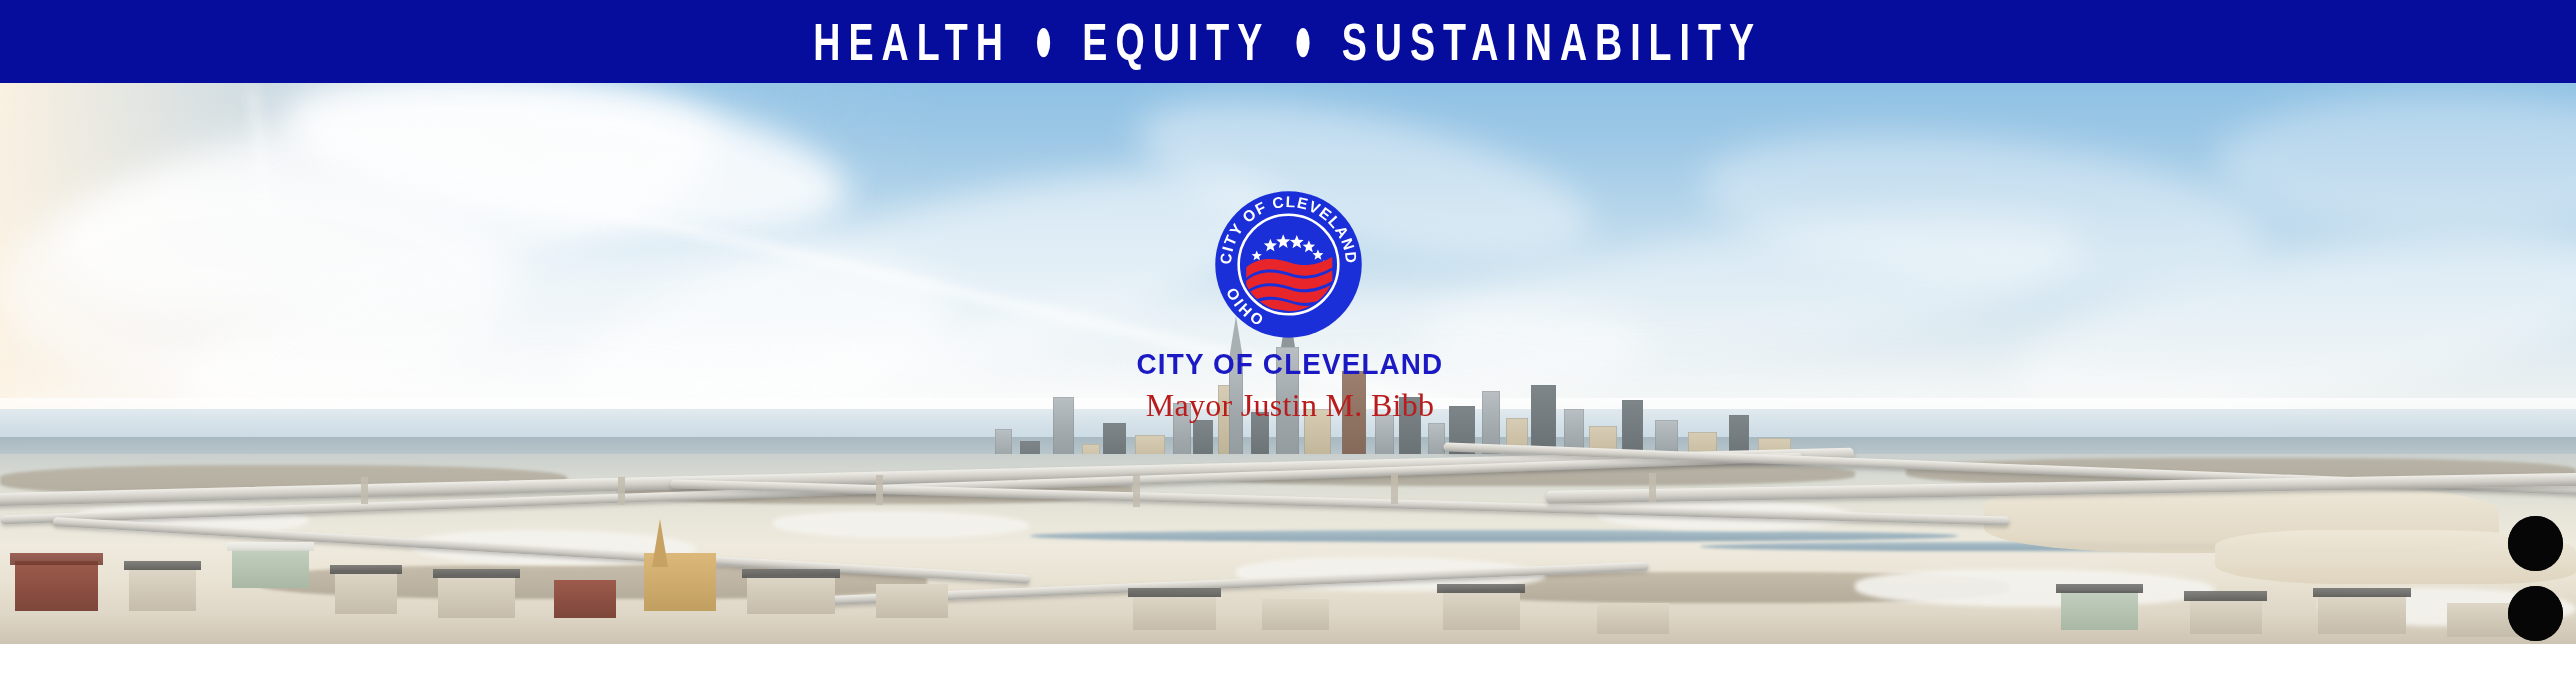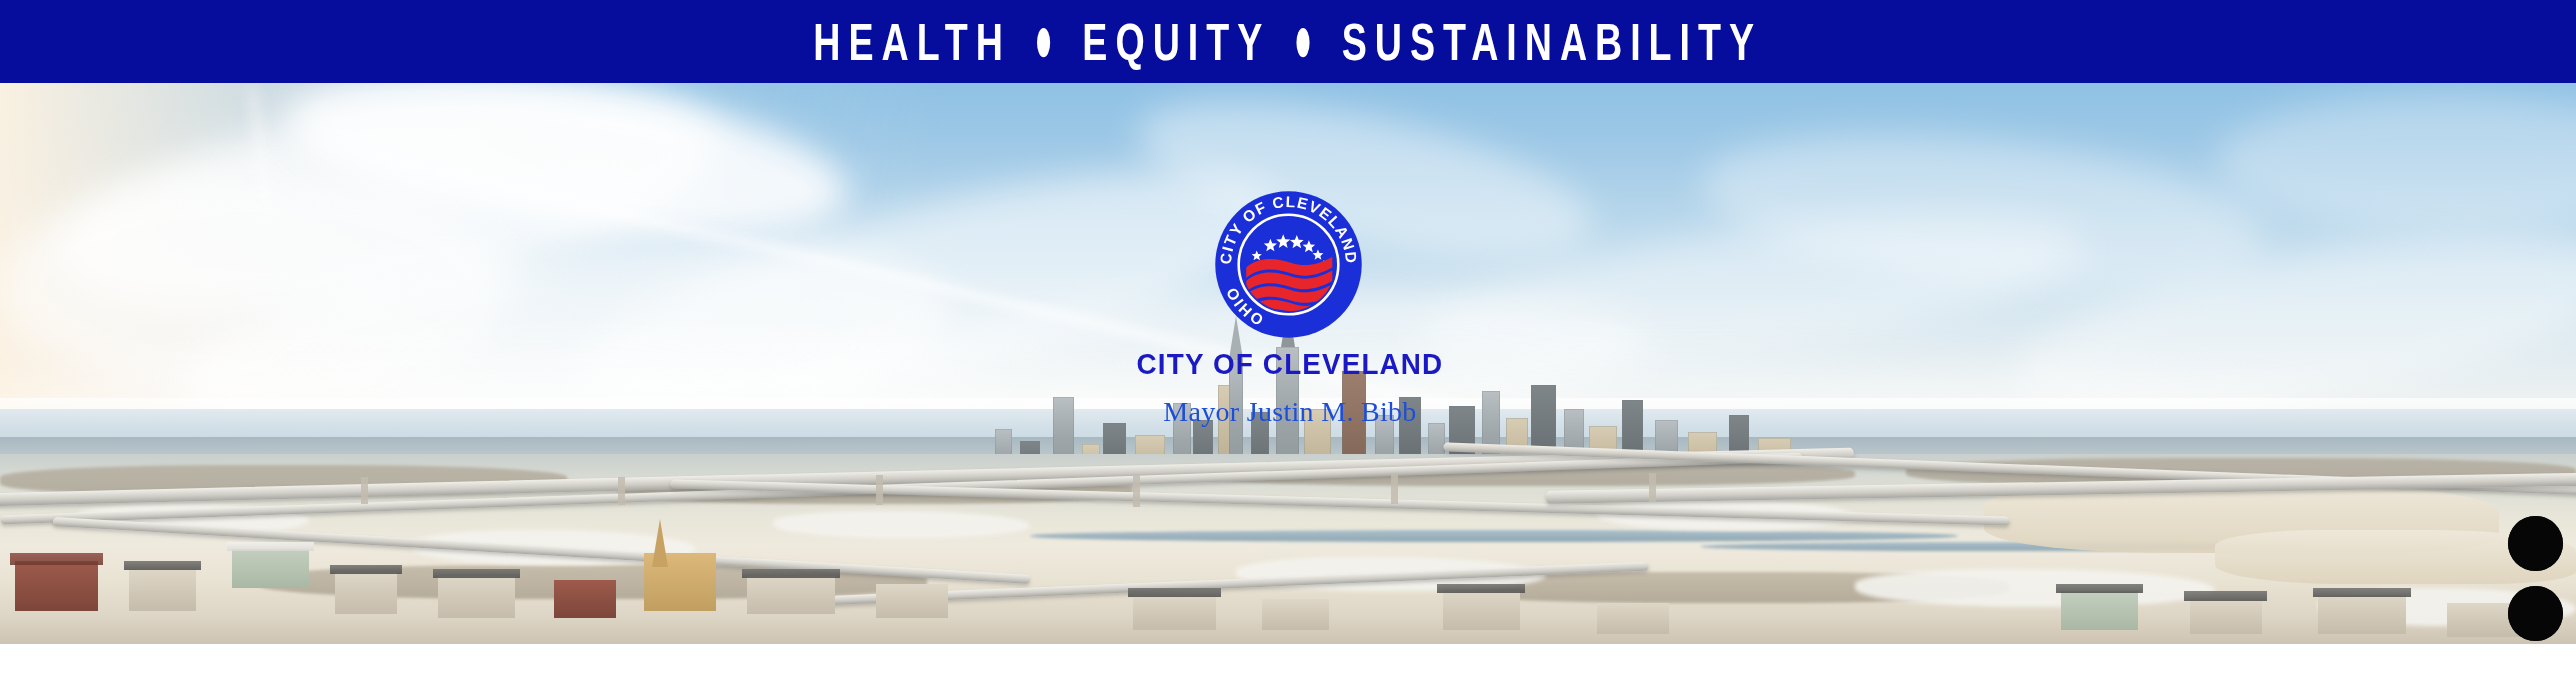--- a/index.html
+++ b/index.html
@@ -221,23 +221,23 @@
     font-weight:700;
     font-size:29px;
     letter-spacing:1.2px;
     color:#1b19c4;
     line-height:1.05;
     transform:scaleX(0.96);
   }
   #mayor-name{
     font-family:"Liberation Serif", serif;
     font-weight:400;
-    font-size:28px;
-    color:#1d4ed8;
-    margin-top:18px;
+    font-size:32px;
+    color:#b91c1c;
+    margin-top:9px;
     letter-spacing:0.3px;
     line-height:1.1;
   }
 
   
   #headline{
     position:absolute;
     left:0; top:462px;
     width:2576px;
     text-align:center;

